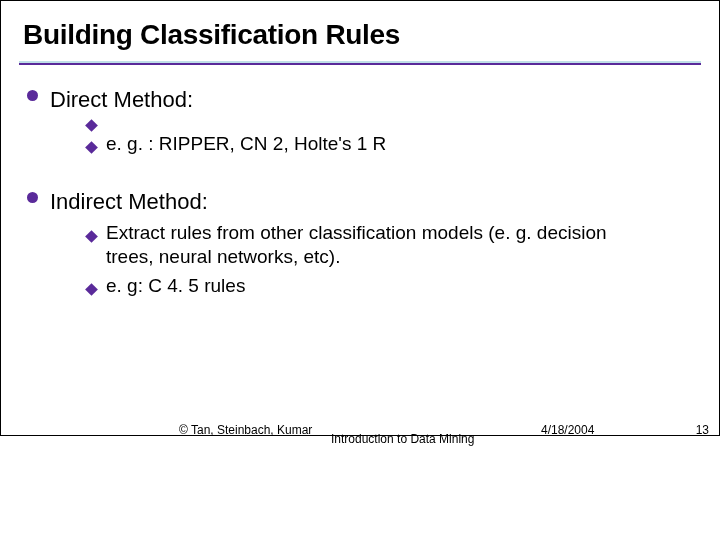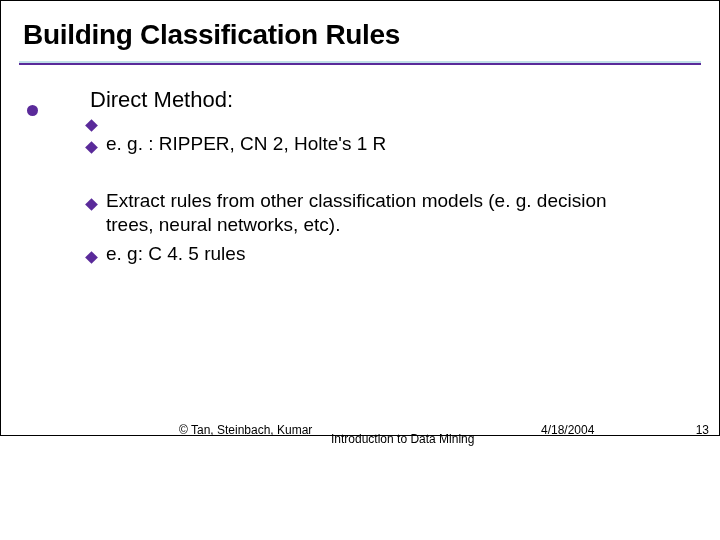--- a/index.html
+++ b/index.html
@@ -31,25 +31,24 @@
     border-top: 2px solid #c0e0e8;
     margin-bottom: 22px;
     margin-left: -4px;
     margin-right: -4px;
   }
   .content {
     padding-left: 4px;
   }
   .l1 {
     display: flex;
-    align-items: flex-end;
+    align-items: flex-start;
     font-size: 22px;
     color: #000;
     margin-bottom: 6px;
-    gap: 40px;
   }
   .l1 .bullet-circle {
     width: 11px;
     height: 11px;
     border-radius: 50%;
     background: #5a2a9a;
     flex: 0 0 auto;
     margin-right: 12px;
     position: relative;
     top: 3px;
@@ -105,20 +104,24 @@
     <div class="l2">
       <span class="bullet-diamond"></span>
     </div>
     <div class="l2">
       <span class="bullet-diamond"></span>
       <span class="btext">e. g. : RIPPER, CN 2, Holte's 1 R</span>
     </div>
 
     <div class="spacer"></div>
 
+    <div class="l1">
+      <span class="bullet-circle"></span>
+      <span>Indirect Method:</span>
+    </div>
     <div class="l2">
       <span class="bullet-diamond"></span>
       <span class="btext">Extract rules from other classification models (e. g. decision trees, neural networks, etc).</span>
     </div>
     <div class="l2">
       <span class="bullet-diamond"></span>
       <span class="btext">e. g: C 4. 5 rules</span>
     </div>
 
   </div>

